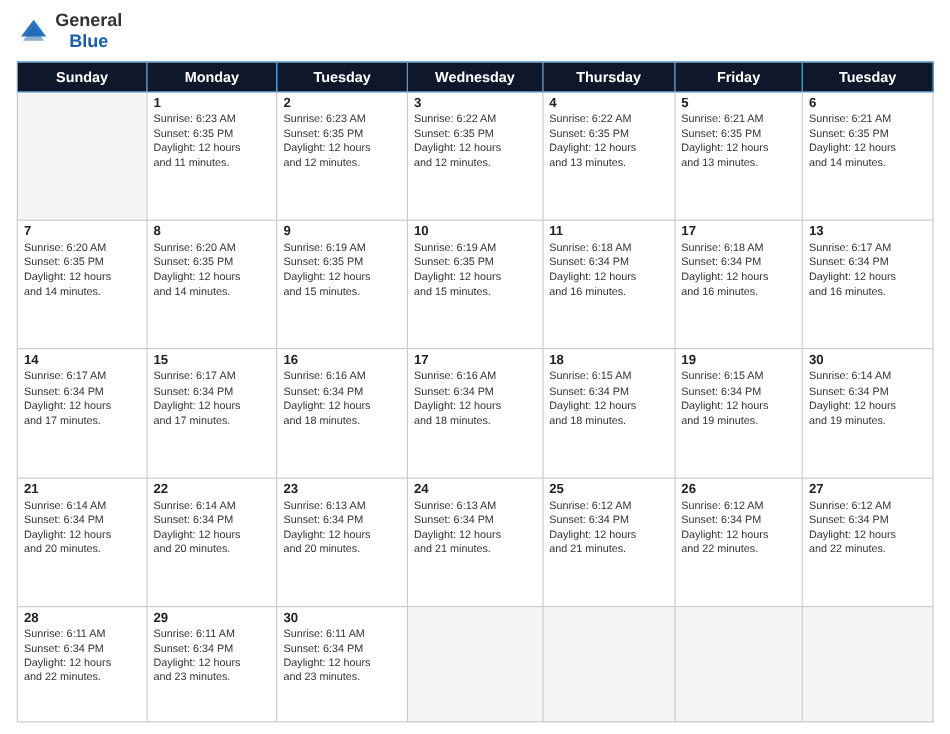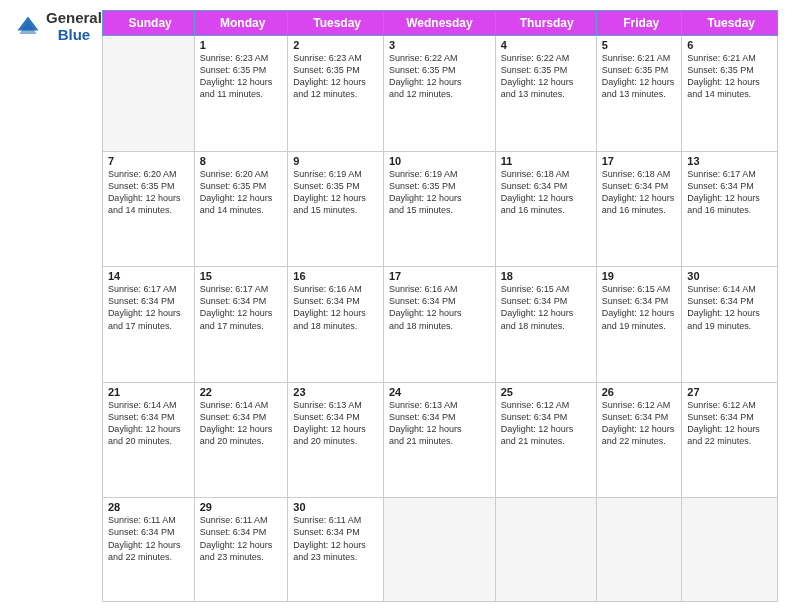--- a/index.html
+++ b/index.html
@@ -7,21 +7,21 @@
       font-family: Arial, sans-serif;
       background: #fff;
       width: 792px;
       height: 612px;
       overflow: hidden;
     }
     .page {
       width: 792px;
       height: 612px;
       display: flex;
-      flex-direction: row;
+      flex-direction: column;
       padding: 10px 14px 10px 14px;
     }
     .header {
       display: flex;
       justify-content: space-between;
       align-items: flex-start;
       margin-bottom: 8px;
     }
     .logo {
       display: flex;
@@ -60,26 +60,26 @@
     .subtitle {
       font-size: 15px;
       color: #444;
     }
     .calendar {
       width: 100%;
       border-collapse: collapse;
       flex: 1;
     }
     .calendar th {
-      background-color: #d946ef;
+      background-color: #0f172a;
       color: #fff;
       font-size: 12px;
       font-weight: bold;
       padding: 5px 22px;
-      text-align: right;
+      text-align: center;
       border: 1px solid #5a9fd4;
     }
     .calendar td {
       border: 1px solid #ccc;
       vertical-align: top;
       padding: 3px 5px;
       font-size: 9.5px;
       color: #333;
       width: 113px;
       height: 78px;

